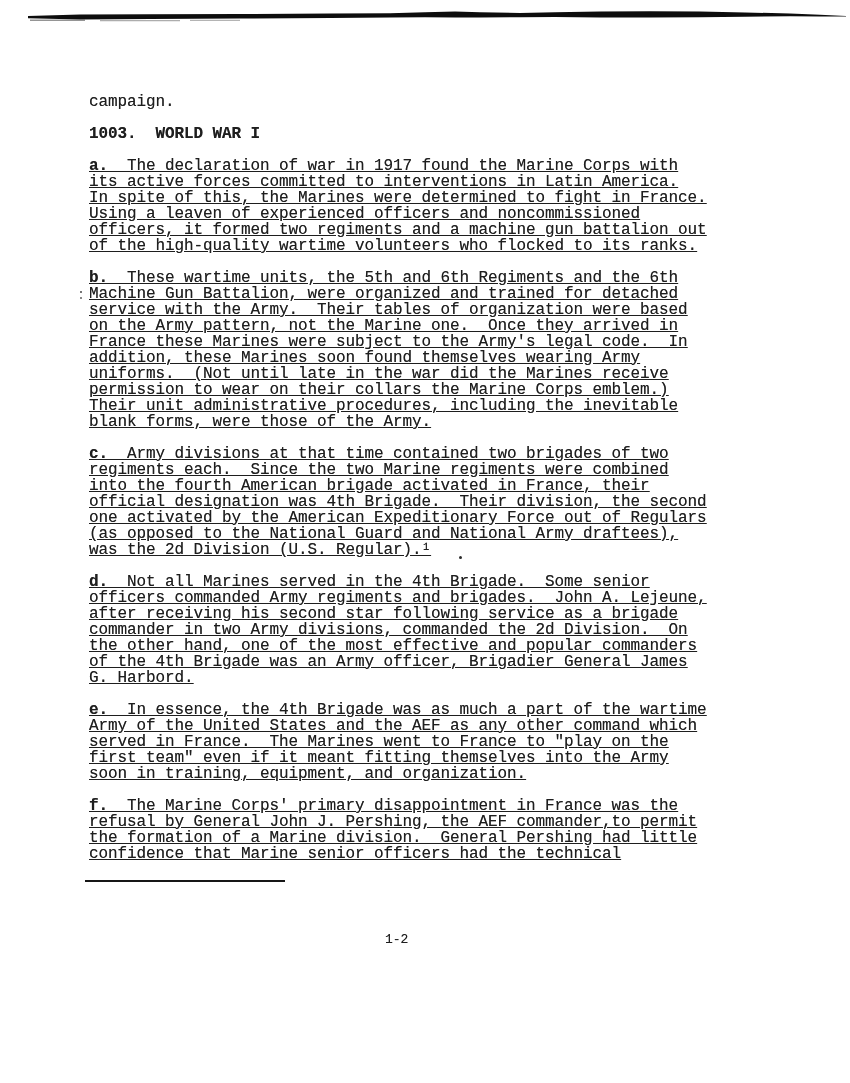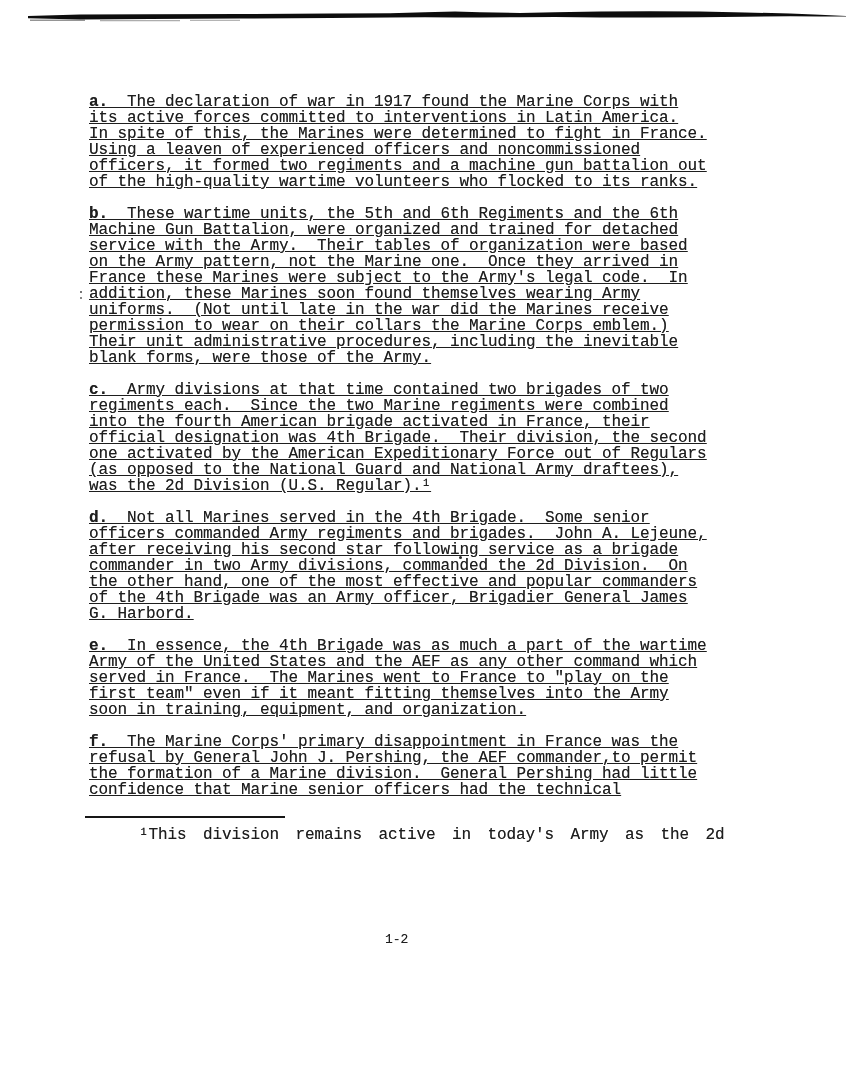--- a/index.html
+++ b/index.html
@@ -96,21 +96,23 @@
 
 <svg class="scan-bar" width="850" height="30" viewBox="0 0 850 30">
   <path fill="#0d0d0d" d="M28,16 L80,14.6 L150,14.2 L240,14 L330,13.6 L390,13.2 L425,12.2 L455,11.6 L480,12.2 L520,13 L555,12.2 L600,11.6 L650,11.2 L700,11.4 L745,12.4 L790,13.6 L820,14.8 L846,16 L846,16.4 L820,16.6 L790,16.2 L745,16.8 L700,17.2 L650,17.6 L600,17.4 L555,17 L520,17.2 L480,17.6 L455,17.6 L425,17.2 L390,17.6 L330,18 L240,18.6 L150,19 L80,19.6 L28,18.2 Z"></path>
   <rect x="30" y="19.6" width="55" height="1.2" fill="#444" opacity="0.7"></rect>
   <rect x="100" y="20.2" width="80" height="1" fill="#555" opacity="0.6"></rect>
   <rect x="190" y="19.8" width="50" height="1" fill="#555" opacity="0.55"></rect>
 </svg>
 
 <div class="text-column">
 
+  <div class="block">campaign.</div>
 
+  <div class="heading"><span>1003.</span><span class="title">WORLD WAR I</span></div>
 
   <div class="para"><span class="plabel">a.</span><span>  The declaration of war in 1917 found the Marine Corps with
 its active forces committed to interventions in Latin America.
 In spite of this, the Marines were determined to fight in France.
 Using a leaven of experienced officers and noncommissioned
 officers, it formed two regiments and a machine gun battalion out
 of the high-quality wartime volunteers who flocked to its ranks.</span></div>
 
   <div class="para"><span class="plabel">b.</span><span>  These wartime units, the 5th and 6th Regiments and the 6th
 Machine Gun Battalion, were organized and trained for detached
@@ -145,20 +147,19 @@
 first team" even if it meant fitting themselves into the Army
 soon in training, equipment, and organization.</span></div>
 
   <div class="para"><span class="plabel">f.</span><span>  The Marine Corps' primary disappointment in France was the
 refusal by General John J. Pershing, the AEF commander,to permit
 the formation of a Marine division.  General Pershing had little
 confidence that Marine senior officers had the technical</span></div>
 
   <div class="footnote-rule"></div>
 
-  <div class="fn-line1">¹This division remains active in today's Army as the 2d</div>
 
 </div>
 
 <div class="page-number">1-2</div>
 
 <div class="artifact-dot"></div>
 <div class="margin-speck"></div>
 
 </body></html>

